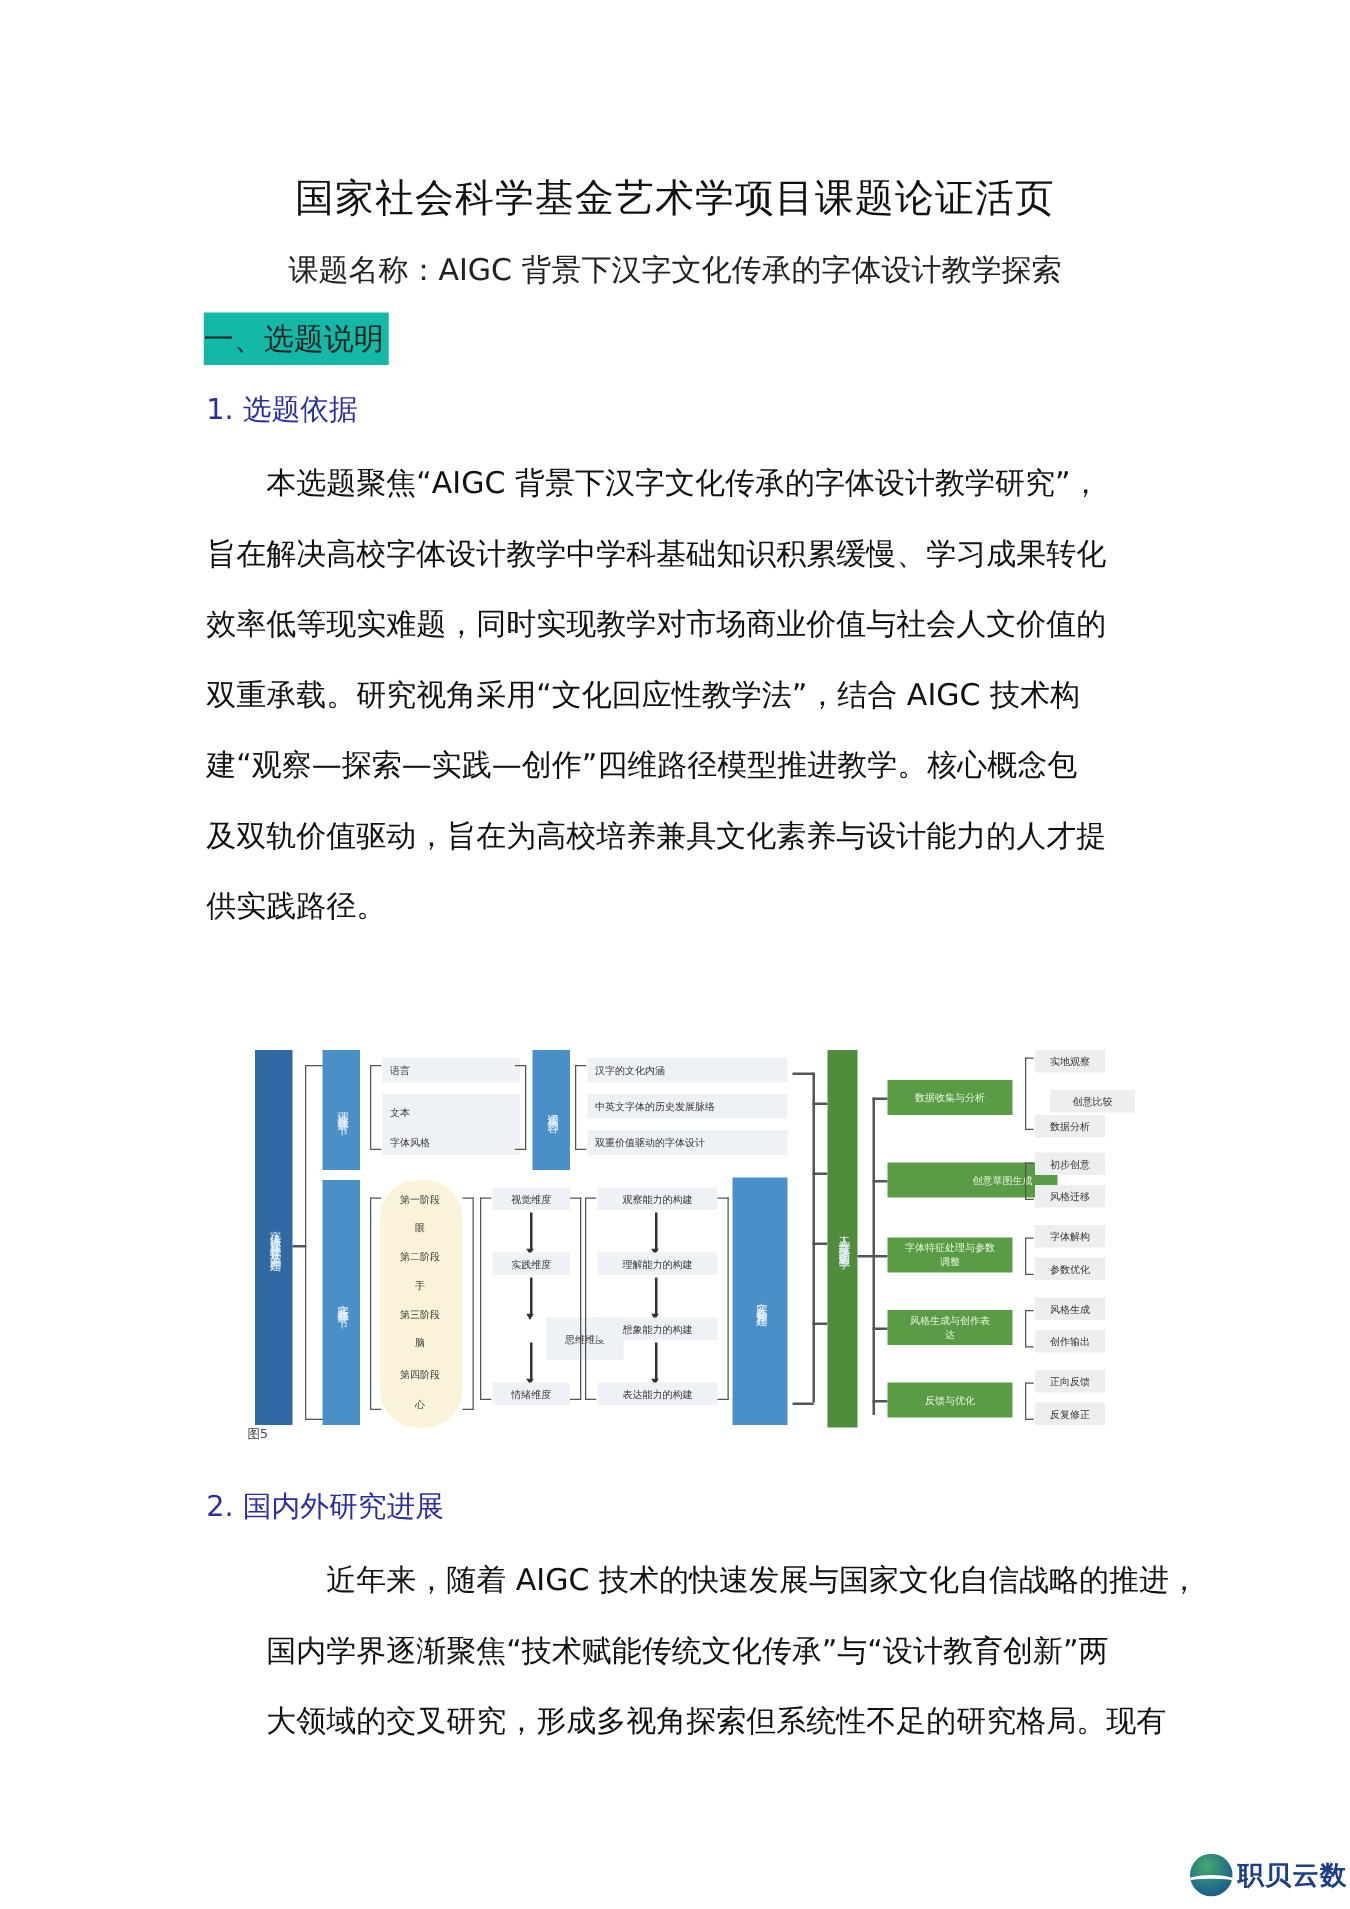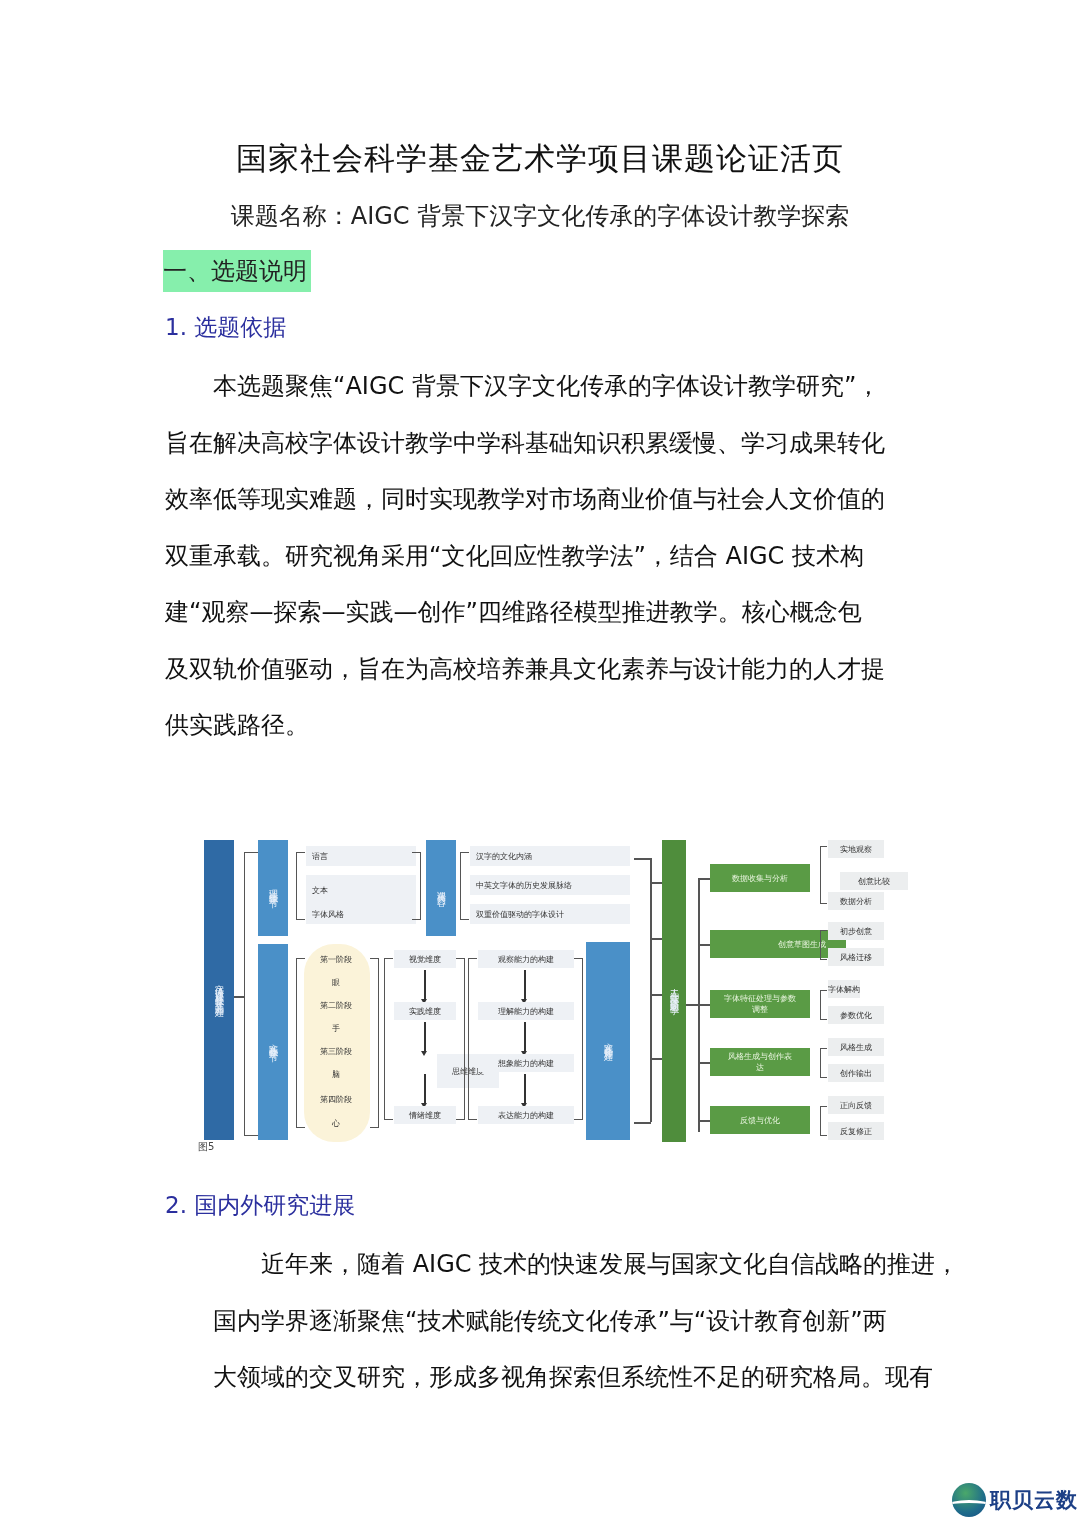--- a/index.html
+++ b/index.html
@@ -3,21 +3,21 @@
 <meta charset="utf-8">
 <style>
   html, body { margin: 0; padding: 0; background: #ffffff; }
   body { width: 1080px; height: 1527px; position: relative; overflow: hidden;
          font-family: "DejaVu Sans", "Liberation Sans", sans-serif; color: #111; }
   .page-title { position: absolute; top: 138px; left: 0; width: 1080px; text-align: center;
                 font-size: 31px; font-family: "DejaVu Serif", "Liberation Serif", serif; color: #111; letter-spacing: 1px; }
   .subject { position: absolute; top: 200px; left: 0; width: 1080px; text-align: center;
              font-size: 24px; color: #222; }
   .sec-head { position: absolute; top: 250px; left: 163px; height: 42px; line-height: 42px;
-              font-size: 24px; background: #86efac; padding: 0 4px 0 0; color: #222; }
+              font-size: 24px; background: #14b8a6; padding: 0 4px 0 0; color: #222; }
   .sub-head { position: absolute; left: 165px; font-size: 23px; color: #2b2f9e; }
   .para { position: absolute; left: 165px; width: 752px; font-size: 24px; line-height: 56.5px;
           color: #111; text-align: justify; }
   .para .line { display: block; height: 56.5px; white-space: nowrap; overflow: hidden; }
   .indent { padding-left: 48px; }
 
   
   .diagram { position: absolute; left: 198px; top: 832px; width: 700px; height: 320px; background: #fff; }
   .vbar { position: absolute; display: flex; align-items: center; justify-content: center;
           writing-mode: vertical-rl; color: #e8f0fa; font-size: 9px; letter-spacing: 2px; }
@@ -140,21 +140,21 @@
 
   <div class="line-h" style="left:500px;top:112px;width:12px;"></div>
   <div class="gbox" style="left:512px;top:98px;width:88px;height:28px;padding-left:48px;">创意草图生成</div>
   <div class="bracket" style="left:622px;top:98px;width:6px;height:28px;border-right:none;"></div>
   <div class="leaf" style="left:630px;top:90px;width:56px;height:18px;">初步创意</div>
   <div class="leaf" style="left:630px;top:116px;width:56px;height:18px;">风格迁移</div>
 
   <div class="line-h" style="left:500px;top:172px;width:12px;"></div>
   <div class="gbox" style="left:512px;top:158px;width:100px;height:28px;padding:0 14px;box-sizing:border-box;">字体特征处理与参数调整</div>
   <div class="bracket" style="left:622px;top:158px;width:6px;height:28px;border-right:none;"></div>
-  <div class="leaf" style="left:630px;top:148px;width:32px;height:18px;">字体解构</div>
+  <div class="leaf" style="left:630px;top:148px;width:56px;height:18px;">字体解构</div>
   <div class="leaf" style="left:630px;top:174px;width:56px;height:18px;">参数优化</div>
 
   <div class="line-h" style="left:500px;top:230px;width:12px;"></div>
   <div class="gbox" style="left:512px;top:216px;width:100px;height:28px;padding:0 18px;box-sizing:border-box;">风格生成与创作表达</div>
   <div class="bracket" style="left:622px;top:216px;width:6px;height:28px;border-right:none;"></div>
   <div class="leaf" style="left:630px;top:206px;width:56px;height:18px;">风格生成</div>
   <div class="leaf" style="left:630px;top:232px;width:56px;height:18px;">创作输出</div>
 
   <div class="line-h" style="left:500px;top:288px;width:12px;"></div>
   <div class="gbox" style="left:512px;top:274px;width:100px;height:28px;">反馈与优化</div>

